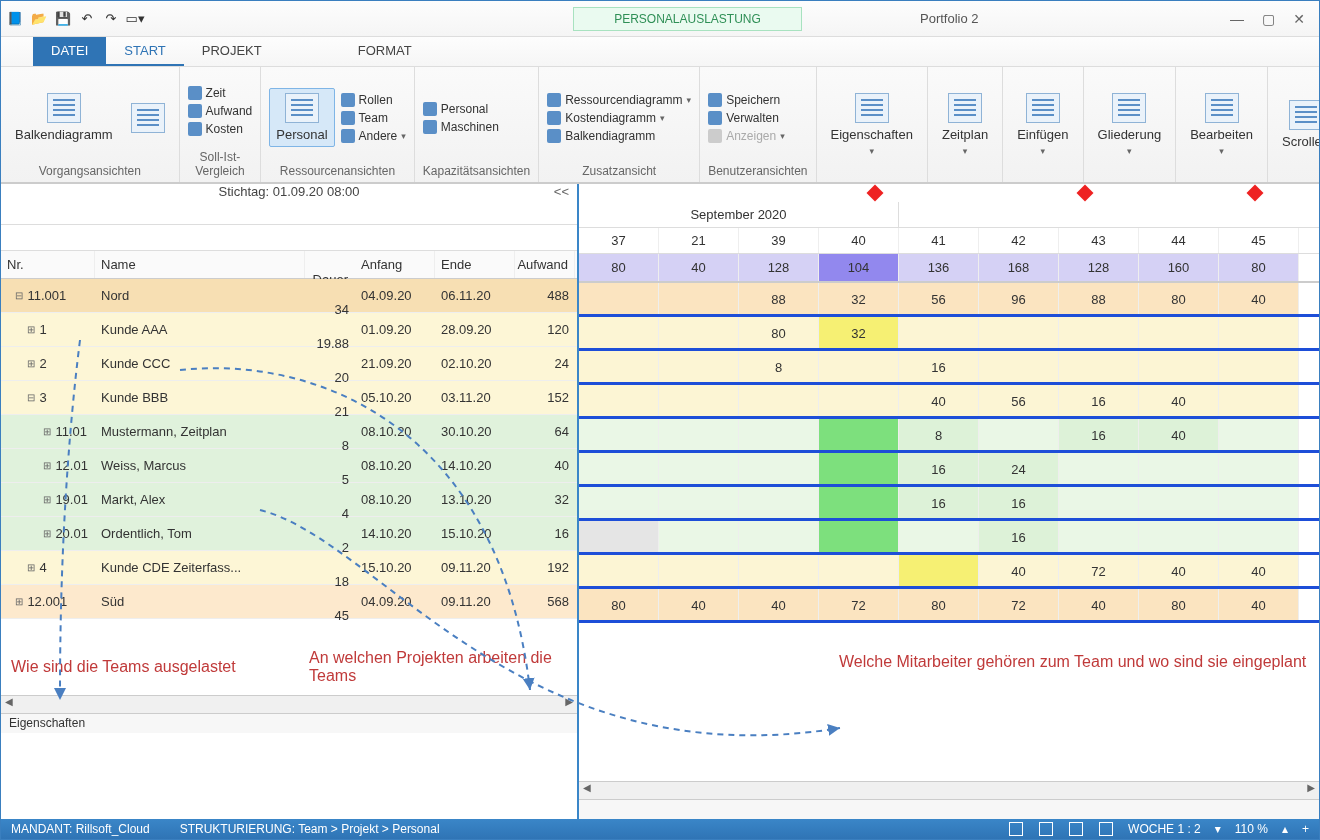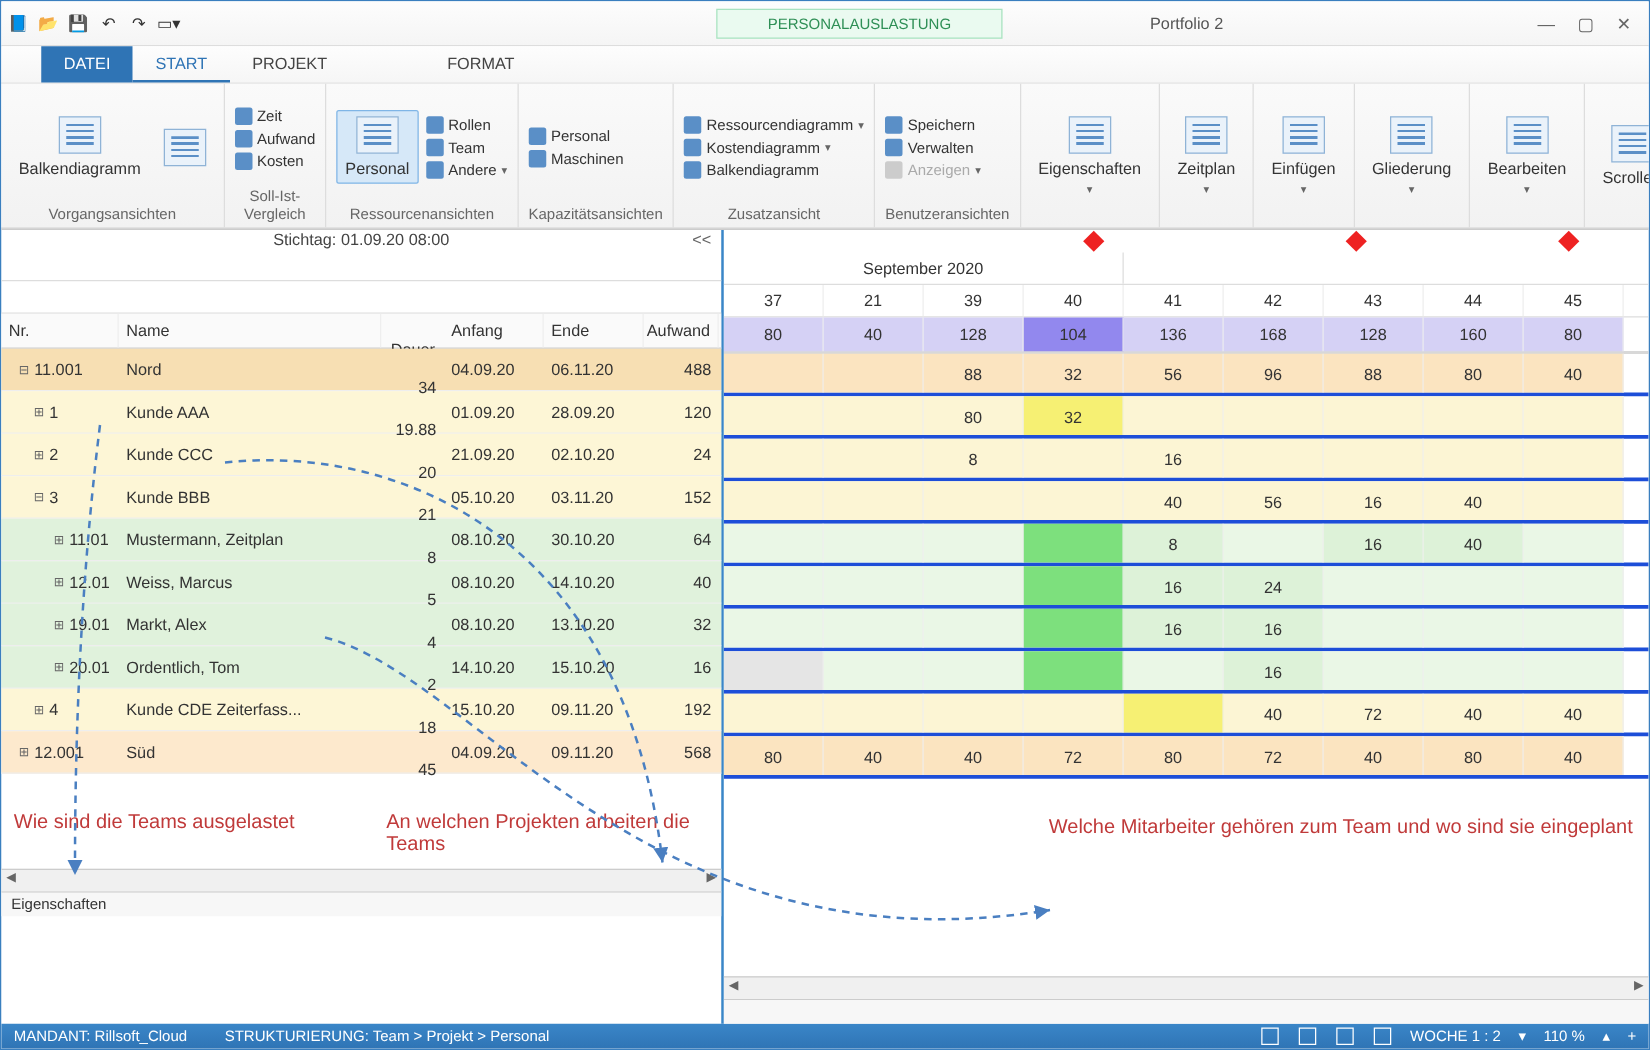--- a/index.html
+++ b/index.html
@@ -45,21 +45,21 @@
 .lrow div { display: flex; align-items: center; padding: 0 6px; }
 .lrow .c-nr { padding-left: 14px; gap: 4px; }
 .lrow .c-dauer, .lrow .c-aufwand { justify-content: flex-end; }
 .tree { font-size: 10px; color: #666; }
 .lvl0 { background: #f7dfb3; }
 .lvl0b { background: #fde9cd; }
 .lvl1 { background: #fdf6d6; }
 .lvl2 { background: #e0f2dc; }
 .lvl1 .c-nr { padding-left: 26px; }
 .lvl2 .c-nr { padding-left: 42px; }
-.annot { padding: 30px 10px 10px; color: #c03a3a; font-size: 16px; display: flex; gap: 40px; }
+.annot { padding: 30px 10px 10px; color: #c03a3a; font-size: 16px; display: flex; gap: 40px; align-items: center; }
 .annot div { flex: 1; }
 .rightpane { flex: 1; overflow: hidden; display: flex; flex-direction: column; }
 .timehdr { display: flex; flex-direction: column; border-bottom: 1px solid #ccc; }
 .diamonds { height: 18px; position: relative; }
 .diamond { position: absolute; width: 12px; height: 12px; background: #e22; transform: rotate(45deg); top: 3px; }
 .months { display: flex; height: 26px; border-bottom: 1px solid #ddd; }
 .months div { flex: 1; text-align: center; line-height: 26px; font-size: 13px; }
 .weeks { display: flex; height: 26px; border-bottom: 1px solid #ddd; }
 .weeks div, .totrow div, .rrow div { width: 80px; text-align: center; line-height: 26px; border-right: 1px solid #eee; font-size: 13px; }
 .totrow { display: flex; height: 28px; border-bottom: 1px solid #ccc; }

